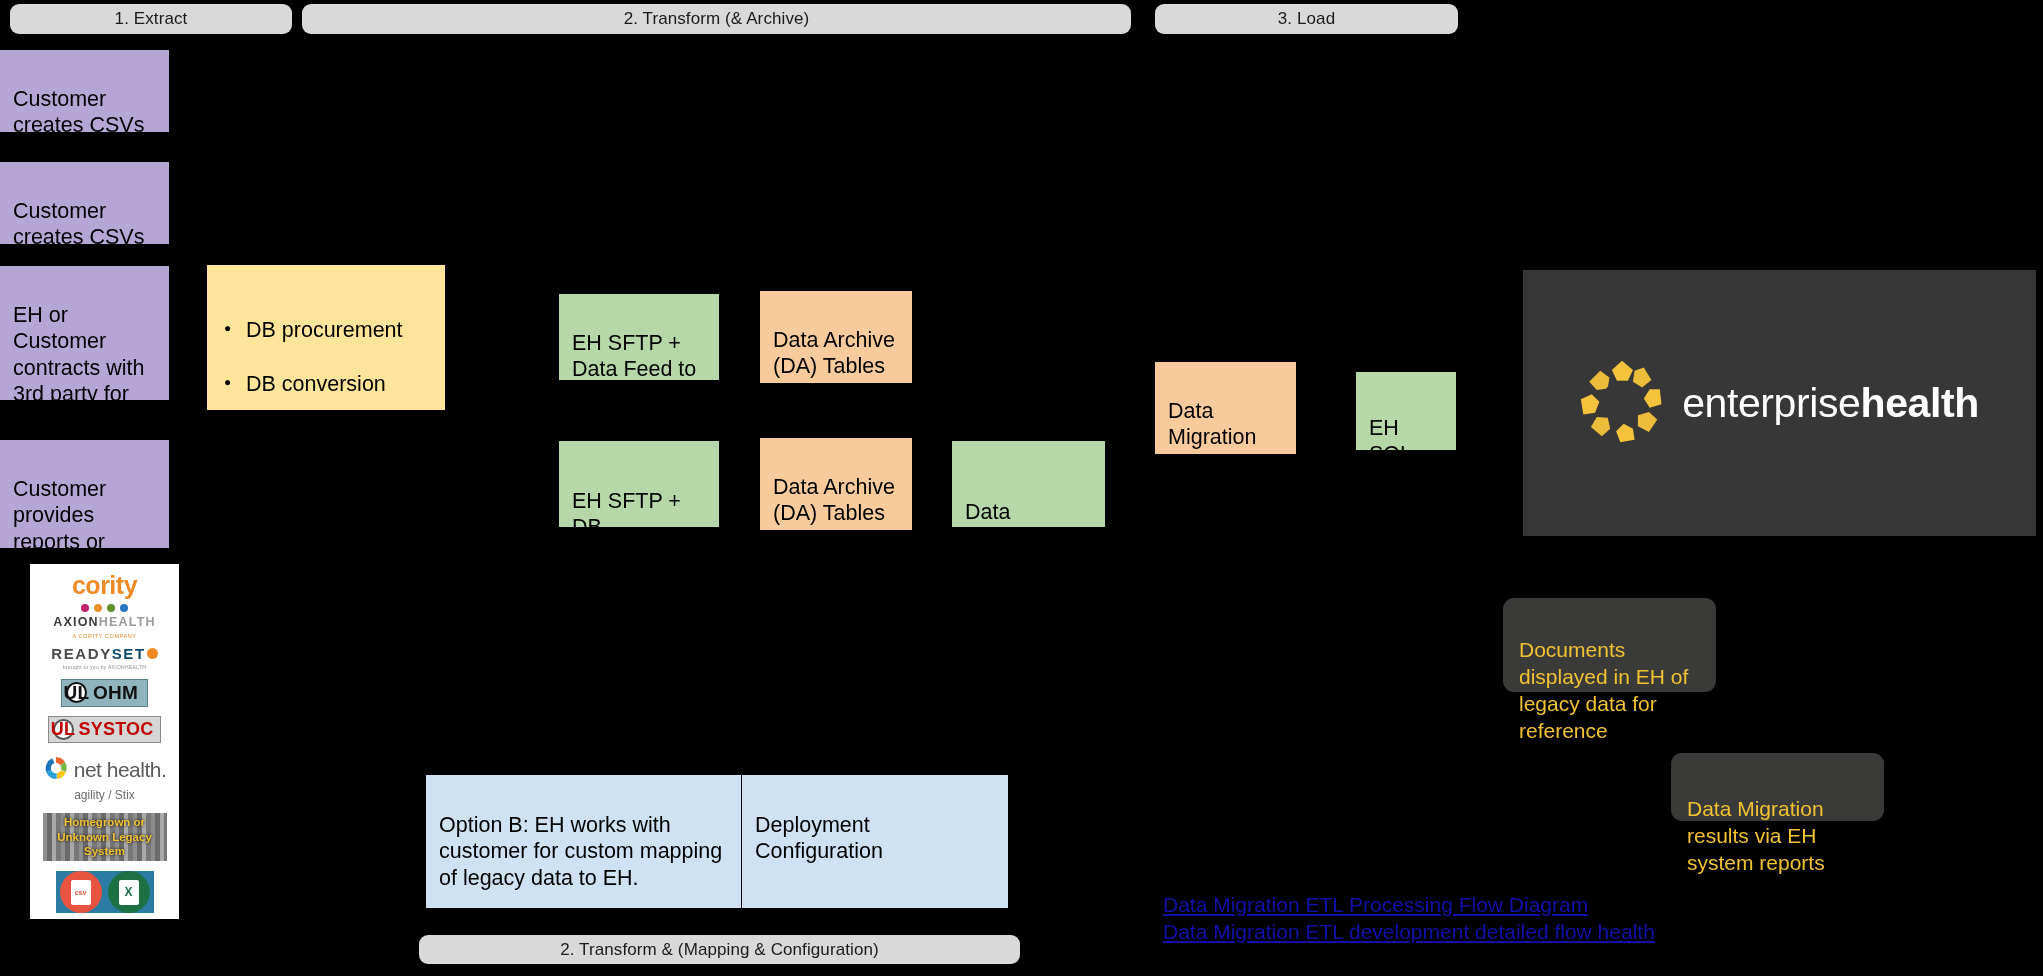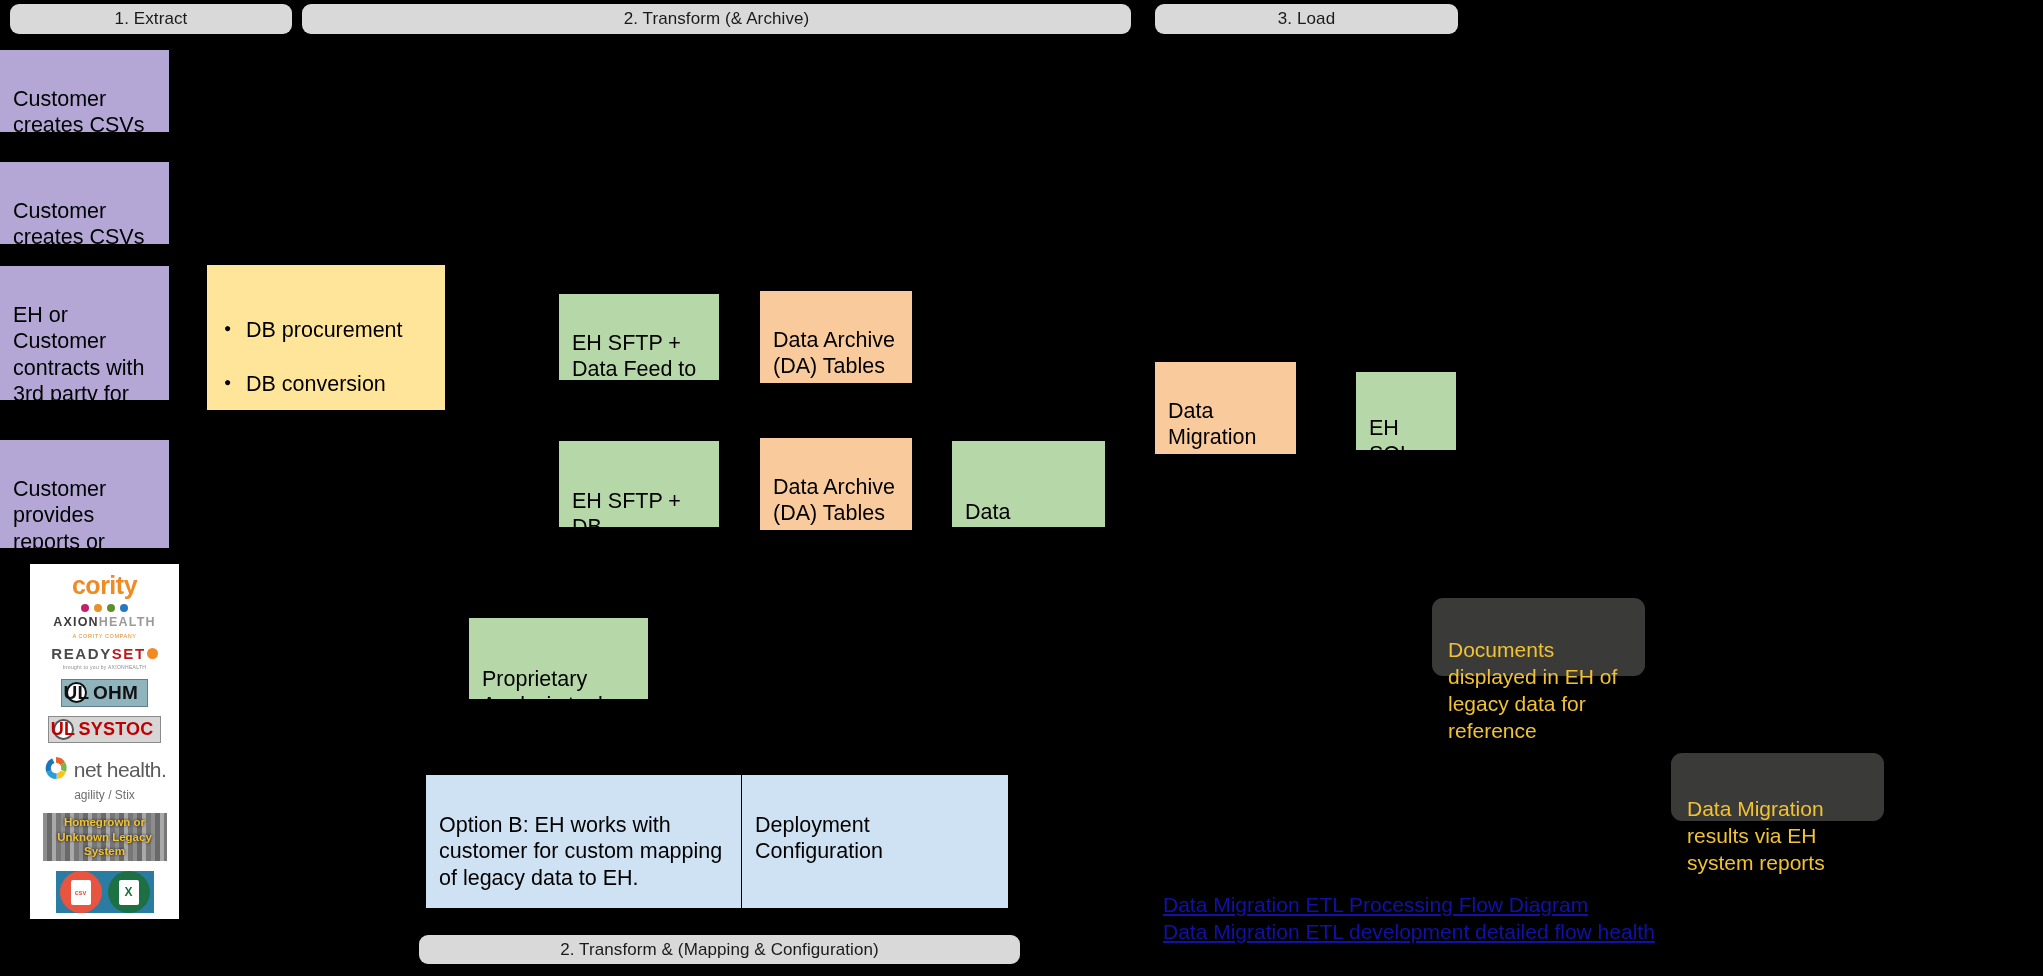--- a/index.html
+++ b/index.html
@@ -136,21 +136,21 @@
   .lg-axion .dark { color: #3b3b3b; font-weight: bold; }
   .lg-axion .grey { color: #9a9a9a; font-weight: bold; }
   .lg-axion-sub {
     font-size: 5.5px; color: #e08a2a; letter-spacing: 0.6px; margin-top: 1px;
   }
   .lg-ready {
     font-size: 15px; letter-spacing: 1.6px; line-height: 1; margin-top: 4px;
     display: flex; align-items: center;
   }
   .lg-ready .d { color: #4a4a4a; font-weight: bold; }
-  .lg-ready .g { color: #b91c1c; font-weight: bold; }
+  .lg-ready .g { color: #0c4a6e; font-weight: bold; }
   .lg-ready .dot {
     width: 11px; height: 11px; border-radius: 50%; background: #f08a24;
     display: inline-block; margin-left: 1px;
   }
   .lg-ready-sub { font-size: 5px; color: #8d8d8d; letter-spacing: 0.3px; }
   .lg-ohm {
     background: #8fb4bd; border: 1px solid #5d7f87;
     padding: 2px 9px 2px 4px; margin-top: 6px;
     display: flex; align-items: center; gap: 6px;
   }
@@ -260,26 +260,43 @@
     <span>Data Transform</span>
   </div>
 
   <div class="abs box box-orange" style="left:1155px;top:362px;width:141px;height:92px;">
     <span>Data Migration (DM) Tables (data staged for migration)</span>
   </div>
   <div class="abs box box-green" style="left:1356px;top:372px;width:100px;height:78px;padding-top:17px;">
     <span>EH SQL APIs</span>
   </div>
 
-  <div class="abs box box-green" style="left:469px;top:618px;width:179px;height:81px;padding-top:22px;">
-    <span>Proprietary Analysis tools</span>
-  </div>
-
-
-  <div class="abs callout" style="left:1432px;top:598px;width:213px;height:78px;">
+
+  <div class="abs brand-panel" style="left:1523px;top:270px;width:513px;height:266px;">
+    <div class="brand-inner">
+      <span>
+        <svg width="84" height="84" viewBox="0 0 100 100" aria-hidden="true">
+          <g fill="#f5c33b">
+            <path d="M50 2 L63 13 L57 26 L44 26 L38 13 Z"></path>
+            <path d="M76 10 L85 25 L74 34 L63 27 L65 14 Z" opacity="0.95"></path>
+            <path d="M95 36 L97 54 L83 58 L76 47 L83 36 Z"></path>
+            <path d="M92 72 L82 87 L69 80 L69 67 L82 63 Z" opacity="0.95"></path>
+            <path d="M65 96 L48 99 L43 86 L52 77 L63 83 Z"></path>
+            <path d="M26 92 L13 81 L20 69 L33 70 L36 83 Z" opacity="0.95"></path>
+            <path d="M4 66 L1 48 L14 42 L23 51 L18 64 Z"></path>
+            <path d="M11 27 L24 14 L35 22 L33 35 L20 37 Z" opacity="0.95"></path>
+          </g>
+          <circle cx="50" cy="50" r="24" fill="#373737"></circle>
+        </svg>
+      </span>
+      <span class="brand-word"><span class="light">enterprise</span><span class="bold">health</span></span>
+    </div>
+  </div>
+
+  <div class="abs callout" style="left:1503px;top:598px;width:213px;height:94px;">
     <span>Documents displayed in EH of legacy data for reference</span>
   </div>
   <div class="abs callout" style="left:1671px;top:753px;width:213px;height:68px;padding-top:16px;">
     <span>Data Migration results via EH system reports</span>
   </div>
 
   <div class="abs box box-blue" style="left:426px;top:775px;width:315px;height:133px;padding-top:11px;">
     <p class="lead">Option B: EH works with customer for custom mapping of legacy data to EH.</p>
     <ul class="bullets indented">
       <li>CVX codes</li>

